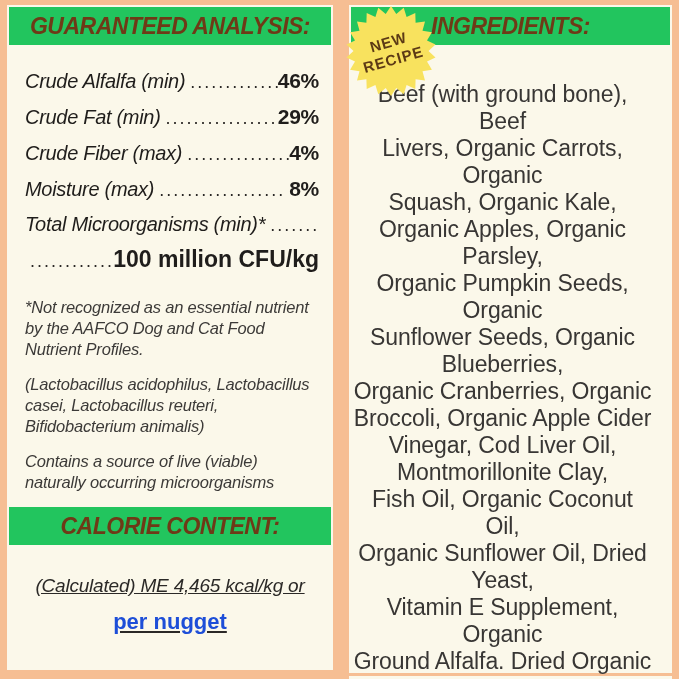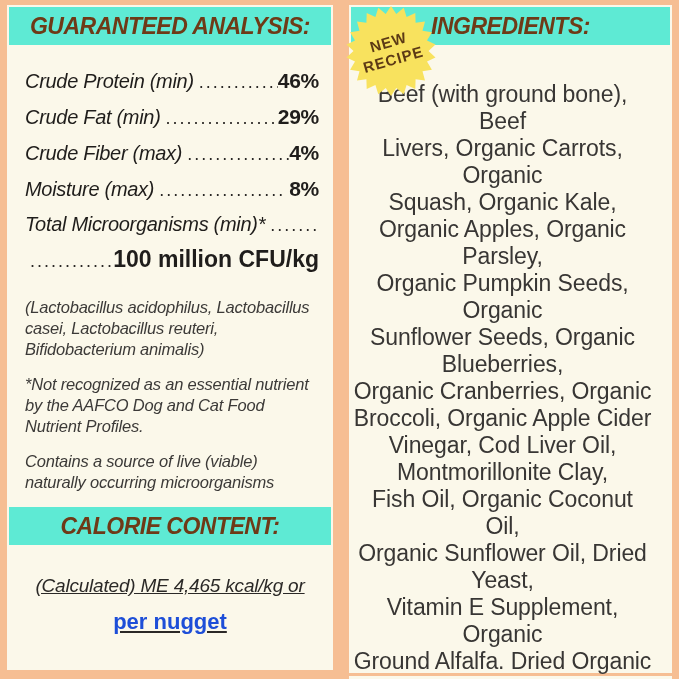--- a/index.html
+++ b/index.html
@@ -14,21 +14,21 @@
     position:absolute;
     top:5px;
     background:#fbf8ea;
   }
   .panel-left  { left:7px;   width:326px; height:665px; }
   .panel-right { left:349px; width:323px; height:668px; }
 
   .section-bar {
     margin:2px 2px 0 2px;
     height:38px;
-    background:#5eead4;
+    background:#22c55e;
     display:flex;
     align-items:center;
     justify-content:center;
     color:#6e3a17;
     font-style:italic;
     font-weight:bold;
     font-size:23px;
     letter-spacing:-0.5px;
   }
 
@@ -139,21 +139,21 @@
 </style>
 </head>
 <body>
 
 <div class="panel panel-left">
 
   <div class="section-bar">GUARANTEED ANALYSIS:</div>
 
   <div class="ga-rows">
     <div class="ga-row">
-      <span class="ga-label">Crude Protein (min)</span>
+      <span class="ga-label">Crude Alfalfa (min)</span>
       <span class="ga-dots">.............</span>
       <span class="ga-value">46%</span>
     </div>
     <div class="ga-row">
       <span class="ga-label">Crude Fat (min)</span>
       <span class="ga-dots">..................</span>
       <span class="ga-value">29%</span>
     </div>
     <div class="ga-row">
       <span class="ga-label">Crude Fiber (max)</span>
@@ -169,22 +169,22 @@
       <span class="ga-label">Total Microorganisms (min)*</span>
       <span class="ga-dots left-align">..........</span>
     </div>
     <div class="ga-cfu">
       <span class="ga-dots">..............</span>
       <span class="ga-value">100 million CFU/kg</span>
     </div>
   </div>
 
   <div class="ga-notes">
+    <div class="ga-note">*Not recognized as an essential nutrient by the AAFCO Dog and Cat Food Nutrient Profiles.</div>
     <div class="ga-note">(Lactobacillus acidophilus, Lactobacillus casei, Lactobacillus reuteri, Bifidobacterium animalis)</div>
-    <div class="ga-note">*Not recognized as an essential nutrient by the AAFCO Dog and Cat Food Nutrient Profiles.</div>
     <div class="ga-note">Contains a source of live (viable) naturally occurring microorganisms</div>
   </div>
 
   <div class="section-bar cal-bar">CALORIE CONTENT:</div>
 
   <div class="cal-body">
     <div class="cal-line1">(Calculated) ME 4,465 kcal/kg or</div>
     <div class="cal-unit">per nugget</div>
   </div>
 

